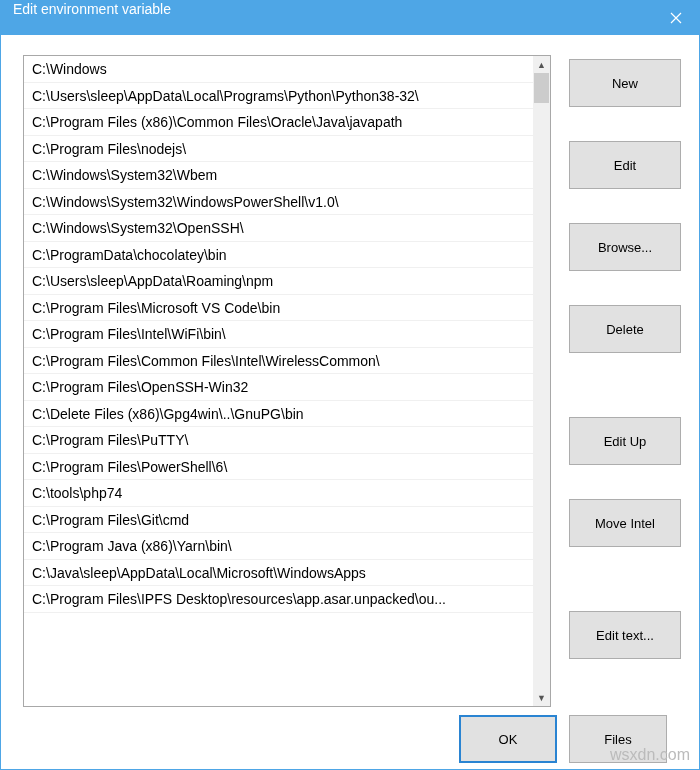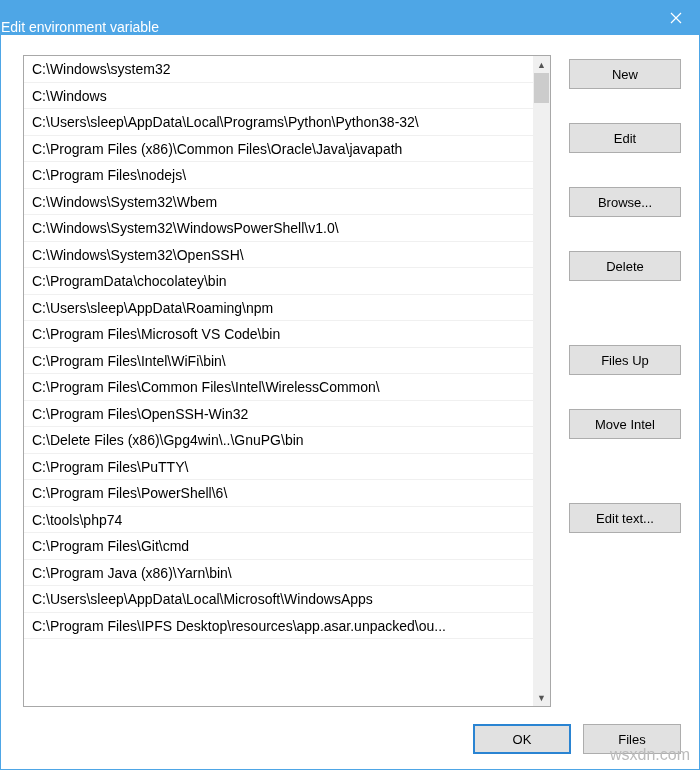--- a/index.html
+++ b/index.html
@@ -1,75 +1,74 @@
 <!DOCTYPE html>
 <html><head>
 <meta charset="utf-8">
 <style>
   * { box-sizing: border-box; font-family: "Segoe UI", Tahoma, sans-serif; }
   body { margin: 0; background: #fff; width: 700px; height: 770px; overflow: hidden; }
   .window { width: 700px; height: 770px; border: 1px solid #4ea6e6; display: flex; flex-direction: column; background: #fff; }
-  .titlebar { height: 34px; background: #4ea6e6; color: #fff; display: flex; align-items: flex-end; padding: 0 0 0 0; font-size: 14px; }
+  .titlebar { height: 34px; background: #4ea6e6; color: #fff; display: flex; align-items: flex-start; padding: 0 0 0 12px; font-size: 14px; }
   .titlebar .title { flex: 1; }
   .titlebar .close { width: 46px; height: 34px; display: flex; align-items: center; justify-content: center; font-size: 14px; cursor: pointer; }
   .body { flex: 1; display: flex; padding: 20px 18px 10px 22px; gap: 18px; }
   .listwrap { flex: 1; border: 1px solid #a8a8a8; background: #fff; position: relative; display: flex; }
   .list { flex: 1; overflow: hidden; }
   .row { height: 26.5px; line-height: 26.5px; padding: 0 8px; font-size: 14px; color: #000; border-bottom: 1px solid #f0f0f0; white-space: nowrap; overflow: hidden; text-overflow: ellipsis; cursor: default; }
   .scrollbar { width: 17px; background: #f0f0f0; display: flex; flex-direction: column; }
   .sb-btn { height: 17px; display: flex; align-items: center; justify-content: center; color: #555; font-size: 9px; cursor: pointer; }
   .sb-track { flex: 1; position: relative; }
   .sb-thumb { position: absolute; left: 1px; right: 1px; top: 0; height: 30px; background: #ccc; }
   .sidebar { width: 112px; display: flex; flex-direction: column; gap: 8px; padding-top: 4px; }
   .gap-sm { height: 18px; }
   .gap-md { height: 48px; }
   .gap-lg { height: 48px; }
-  .btn { height: 30px; border: 1px solid #adadad; background: #e1e1e1; font-size: 13px; color: #000; display: flex; align-items: center; justify-content: center; cursor: pointer; }
-  .footer { height: 52px; display: flex; align-items: center; justify-content: flex-end; padding: 0 18px 8px 0; gap: 12px; font-size: 11px; color: #888; }
+  .btn { height: 48px; border: 1px solid #adadad; background: #e1e1e1; font-size: 13px; color: #000; display: flex; align-items: center; justify-content: center; cursor: pointer; }
+  .footer { height: 52px; display: flex; align-items: center; justify-content: flex-end; padding: 0 32px 8px 0; gap: 12px; font-size: 11px; color: #888; }
   .footer .btn { width: 98px; }
   .ok { border: 2px solid #2a84d2; background: #e1e1e1; }
   .watermark { position: absolute; right: 10px; bottom: 6px; font-size: 16px; color: #bbb; }
 </style>
 </head>
 <body>
 
 <div class="window">
   <div class="titlebar">
     <span class="title">Edit environment variable</span>
     <div class="close">
       <svg width="12" height="12" viewBox="0 0 12 12">
           <path d="M1 1 L11 11 M11 1 L1 11" stroke="#fff" stroke-width="1.2" fill="none"></path>
         </svg>
     </div>
   </div>
 
   <div class="body">
     <div class="listwrap">
       <div class="list" id="path-list">
-          <div class="row">C:\Windows\system32</div>
           <div class="row">C:\Windows</div>
           <div class="row">C:\Users\sleep\AppData\Local\Programs\Python\Python38-32\</div>
           <div class="row">C:\Program Files (x86)\Common Files\Oracle\Java\javapath</div>
           <div class="row">C:\Program Files\nodejs\</div>
           <div class="row">C:\Windows\System32\Wbem</div>
           <div class="row">C:\Windows\System32\WindowsPowerShell\v1.0\</div>
           <div class="row">C:\Windows\System32\OpenSSH\</div>
           <div class="row">C:\ProgramData\chocolatey\bin</div>
           <div class="row">C:\Users\sleep\AppData\Roaming\npm</div>
           <div class="row">C:\Program Files\Microsoft VS Code\bin</div>
           <div class="row">C:\Program Files\Intel\WiFi\bin\</div>
           <div class="row">C:\Program Files\Common Files\Intel\WirelessCommon\</div>
           <div class="row">C:\Program Files\OpenSSH-Win32</div>
           <div class="row">C:\Delete Files (x86)\Gpg4win\..\GnuPG\bin</div>
           <div class="row">C:\Program Files\PuTTY\</div>
           <div class="row">C:\Program Files\PowerShell\6\</div>
           <div class="row">C:\tools\php74</div>
           <div class="row">C:\Program Files\Git\cmd</div>
           <div class="row">C:\Program Java (x86)\Yarn\bin\</div>
-          <div class="row">C:\Users\sleep\AppData\Local\Microsoft\WindowsApps</div>
+          <div class="row">C:\Java\sleep\AppData\Local\Microsoft\WindowsApps</div>
           <div class="row">C:\Program Files\IPFS Desktop\resources\app.asar.unpacked\ou...</div>
         </div>
       <div class="scrollbar">
         <div class="sb-btn">
           <span>▲</span>
         </div>
         <div class="sb-track">
           <div class="sb-thumb"></div>
         </div>
         <div class="sb-btn">
@@ -80,21 +79,21 @@
 
     <div class="sidebar">
       <div class="btn">New</div>
       <div class="gap-sm"></div>
       <div class="btn">Edit</div>
       <div class="gap-sm"></div>
       <div class="btn">Browse...</div>
       <div class="gap-sm"></div>
       <div class="btn">Delete</div>
       <div class="gap-lg"></div>
-      <div class="btn">Files Up</div>
+      <div class="btn">Edit Up</div>
       <div class="gap-sm"></div>
       <div class="btn">Move Intel</div>
       <div class="gap-md"></div>
       <div class="btn">Edit text...</div>
     </div>
   </div>
 
   <div class="footer">
     <div class="btn ok">OK</div>
     <div class="btn">Files</div>

